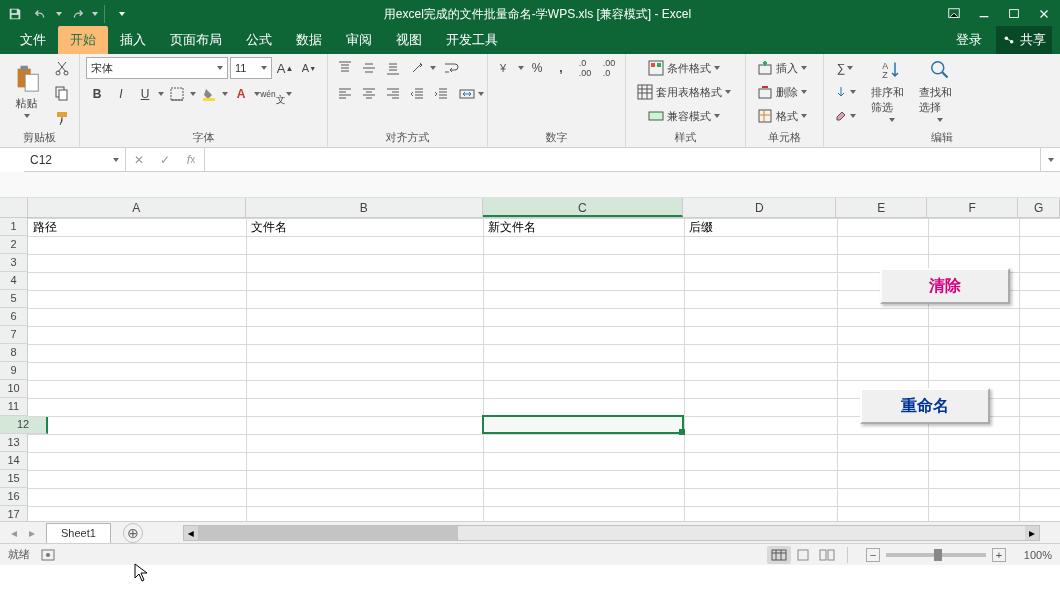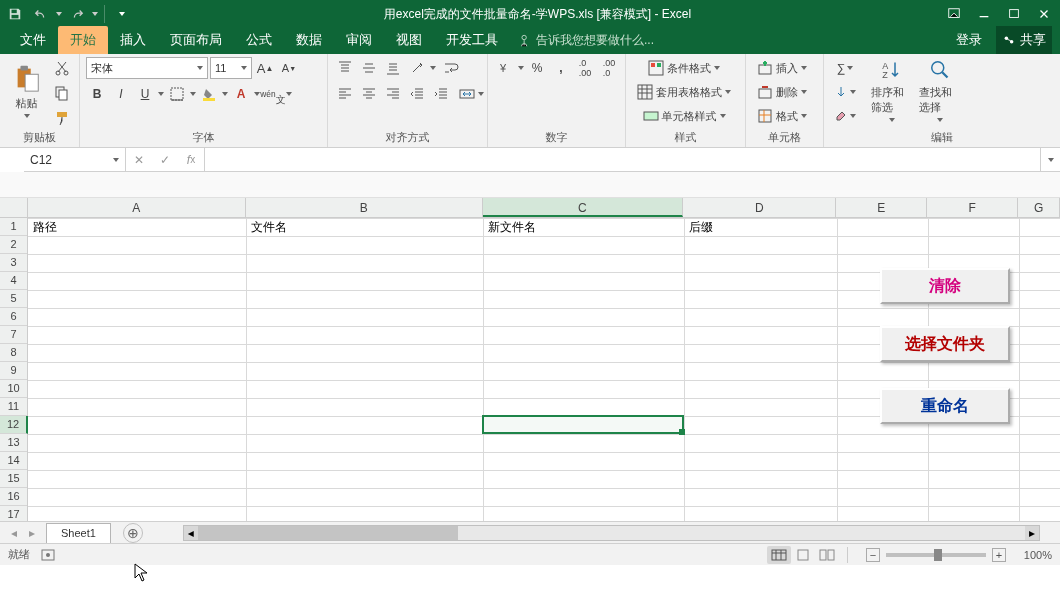--- a/index.html
+++ b/index.html
@@ -53,21 +53,21 @@
 
 
 .grid-wrap { height: 323px; display: flex; flex-direction: column; background: #fff; }
 .col-headers { display: flex; height: 20px; background: #eef0ef; border-bottom: 1px solid #ccc; }
 .corner { width: 28px; border-right: 1px solid #ccc; background: #eef0ef; }
 .colh { border-right: 1px solid #ccc; text-align: center; font-size: 12px; color: #444; line-height: 20px; background: #eef0ef; }
 .colh.sel { background: #d4e7d9; border-bottom: 2px solid #1e8449; }
 .grid-body { display: flex; height: 303px; overflow: hidden; position: relative; }
 .row-headers { display: flex; flex-direction: column; width: 28px; border-right: 1px solid #ccc; }
 .rowh { height: 18px; border-bottom: 1px solid #d5d5d5; text-align: center; font-size: 11px; color: #444; line-height: 17px; background: #eef0ef; }
-.rowh.sel { background: #d4e7d9; border-right: 2px solid #1e8449; width: 28px; box-sizing: border-box; }
+.rowh.sel { background: #d4e7d9; border-right: 2px solid #1e8449; width: 48px; box-sizing: border-box; }
 .cells { position: relative; flex: 1; }
 .gridline-h { position: absolute; left: 0; right: 0; border-top: 1px solid #d9d9d9; }
 .gridline-v { position: absolute; top: 0; bottom: 0; border-left: 1px solid #d9d9d9; }
 .cell-text { position: absolute; font-size: 12px; color: #000; padding: 1px 3px; }
 .selection { position: absolute; border: 2px solid #1e8449; background: rgba(30,132,73,0.05); }
 .fill-handle { position: absolute; width: 6px; height: 6px; background: #1e8449; right: -3px; bottom: -3px; }
 .macro-btn { position: absolute; width: 130px; height: 36px; background: #f0f0f0; border: 2px outset #fff; box-shadow: 2px 2px 3px rgba(0,0,0,0.25); font-size: 16px; font-weight: bold; display: flex; align-items: center; justify-content: center; cursor: pointer; }
 
 
 .sheettabs { height: 22px; background: #f2f2f2; border-top: 1px solid #d0d0d0; display: flex; align-items: center; }
@@ -151,27 +151,20 @@
 <div class="tabs">
   <div class="tab">文件</div>
   <div class="tab active">开始</div>
   <div class="tab">插入</div>
   <div class="tab">页面布局</div>
   <div class="tab">公式</div>
   <div class="tab">数据</div>
   <div class="tab">审阅</div>
   <div class="tab">视图</div>
   <div class="tab">开发工具</div>
-  <div class="tellme">
-      <svg viewBox="0 0 16 16">
-        <circle cx="7" cy="4" r="2.5" fill="none" stroke="#c8e0cf"></circle>
-        <path stroke="#c8e0cf" d="M7 7v6m-3 1a3 3 0 0 1 6 0"></path>
-      </svg>
-      <span>告诉我您想要做什么...</span>
-    </div>
   <div class="tabs-right">
     <div class="login">登录</div>
     <div class="share">
         <svg width="14" height="14" viewBox="0 0 16 16">
           <circle cx="5" cy="6" r="2" fill="#fff"></circle>
           <circle cx="11" cy="10" r="2" fill="#fff"></circle>
           <path stroke="#fff" d="M6 7l4 2"></path>
         </svg>
         <span>共享</span>
       </div>
@@ -213,21 +206,21 @@
           </div>
       </div>
     </div>
     <div class="group-label">剪贴板</div>
   </div>
 
   <div class="group" style="width:248px">
     <div class="group-body">
       <div class="col" style="gap:4px">
         <div class="row">
-          <div class="combo" style="width:122px">
+          <div class="combo" style="width:142px">
               <span style="flex:1">宋体</span>
               <div class="caret"></div>
             </div>
           <div class="combo" style="width:42px">
               <span style="flex:1">11</span>
               <div class="caret"></div>
             </div>
           <div class="smallbtn rbtn" style="font-size:13px">A<sup style="font-size:8px">▲</sup></div>
           <div class="smallbtn rbtn" style="font-size:11px">A<sup style="font-size:7px">▼</sup></div>
         </div>
@@ -377,21 +370,21 @@
               <rect x="1" y="1" width="14" height="14" fill="none" stroke="#555"></rect>
               <path stroke="#555" d="M1 5h14M1 9h14M5 1v14M10 1v14"></path>
             </svg>
             <span>套用表格格式</span>
             <div class="caret"></div>
           </div>
         <div class="dropbtn rbtn">
             <svg width="16" height="16">
               <rect x="1" y="4" width="14" height="8" fill="#c6f5d0" stroke="#555"></rect>
             </svg>
-            <span>单元格样式</span>
+            <span>兼容模式</span>
             <div class="caret"></div>
           </div>
       </div>
     </div>
     <div class="group-label">样式</div>
   </div>
 
   <div class="group" style="width:78px">
     <div class="group-body">
       <div class="col" style="gap:2px">
@@ -540,22 +533,21 @@
         <div class="gridline-v" style="left: 900px;"></div>
         <div class="gridline-v" style="left: 991px;"></div>
         <div class="cell-text" style="left: 2px; top: 0px;">路径</div>
         <div class="cell-text" style="left: 220px; top: 0px;">文件名</div>
         <div class="cell-text" style="left: 457px; top: 0px;">新文件名</div>
         <div class="cell-text" style="left: 658px; top: 0px;">后缀</div>
         <div class="selection" style="left: 454px; top: 197px; width: 202px; height: 19px;">
           <div class="fill-handle"></div>
         </div>
         <div class="macro-btn" style="left: 852px; top: 50px; color: rgb(212, 0, 127);">清除</div>
-        <div class="macro-btn" style="left: 852px; top: 108px; color: rgb(179, 0, 0);">选择文件夹</div>
-        <div class="macro-btn" style="left: 852px; top: 170px; color: rgb(0, 51, 153);">重命名</div>
+        <div class="macro-btn" style="left: 832px; top: 170px; color: rgb(0, 51, 153);">重命名</div>
       </div>
   </div>
 </div>
 
 <div class="sheettabs">
   <div class="navbtns">
     <div class="rbtn">◂</div>
     <div class="rbtn">▸</div>
   </div>
   <div class="sheettab">Sheet1</div>

